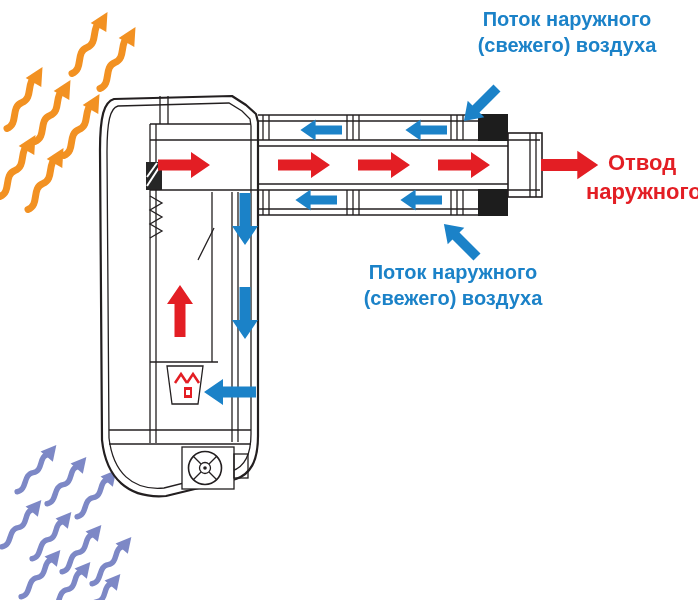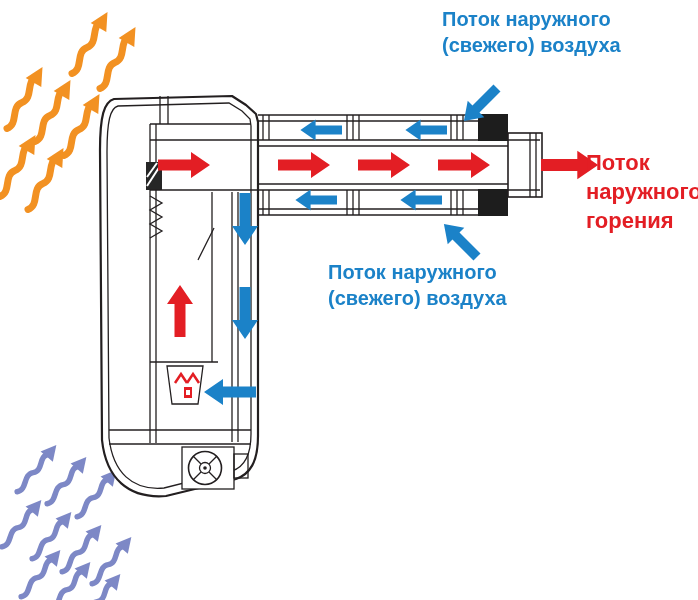--- a/index.html
+++ b/index.html
@@ -6,21 +6,21 @@
     --exhaust-red:#e31e24;
     --fresh-blue:#1b82c8;
     --warm-orange:#f29122;
     --cool-periwinkle:#7d88c6;
     --line-black:#231f20;
   }
   html,body{margin:0;padding:0;background:#fff;}
   .stage{position:relative;width:698px;height:600px;background:#fff;overflow:hidden;
          font-family:"Liberation Sans",sans-serif;}
   .stage svg{position:absolute;left:0;top:0;}
-  .label{position:absolute;text-align:left;font-weight:bold;}
+  .label{position:absolute;text-align:center;font-weight:bold;}
   .label-blue{color:var(--fresh-blue);font-size:20px;line-height:26px;}
   .label-red{color:var(--exhaust-red);font-size:22px;line-height:29px;}
   .ln{stroke:var(--line-black);fill:none;stroke-width:1.3;}
   .ln2{stroke:var(--line-black);fill:none;stroke-width:2.2;stroke-linejoin:round;}
   .fill-red{fill:var(--exhaust-red);}
   .fill-blue{fill:var(--fresh-blue);}
   .sq-orange{stroke:var(--warm-orange);fill:var(--warm-orange);}
   .sq-cool{stroke:var(--cool-periwinkle);fill:var(--cool-periwinkle);}
 </style>
 </head>
@@ -151,23 +151,22 @@
     <use href="#barrow" class="fill-blue" transform="translate(477,257) rotate(-135) scale(0.9)"></use>
   </g>
 </svg>
 
 <div class="label label-blue" style="left:442px;top:6px;width:250px;">
   <div>Поток наружного</div>
   <div>(свежего) воздуха</div>
 </div>
 
 <div class="label label-red" style="left:586px;top:148px;width:112px;">
-  <div>Поток</div>
+  <div>Отвод</div>
   <div>наружного</div>
-  <div>горения</div>
 </div>
 
 <div class="label label-blue" style="left:328px;top:259px;width:250px;">
   <div>Поток наружного</div>
   <div>(свежего) воздуха</div>
 </div>
 
 </div>
 
 </body></html>

